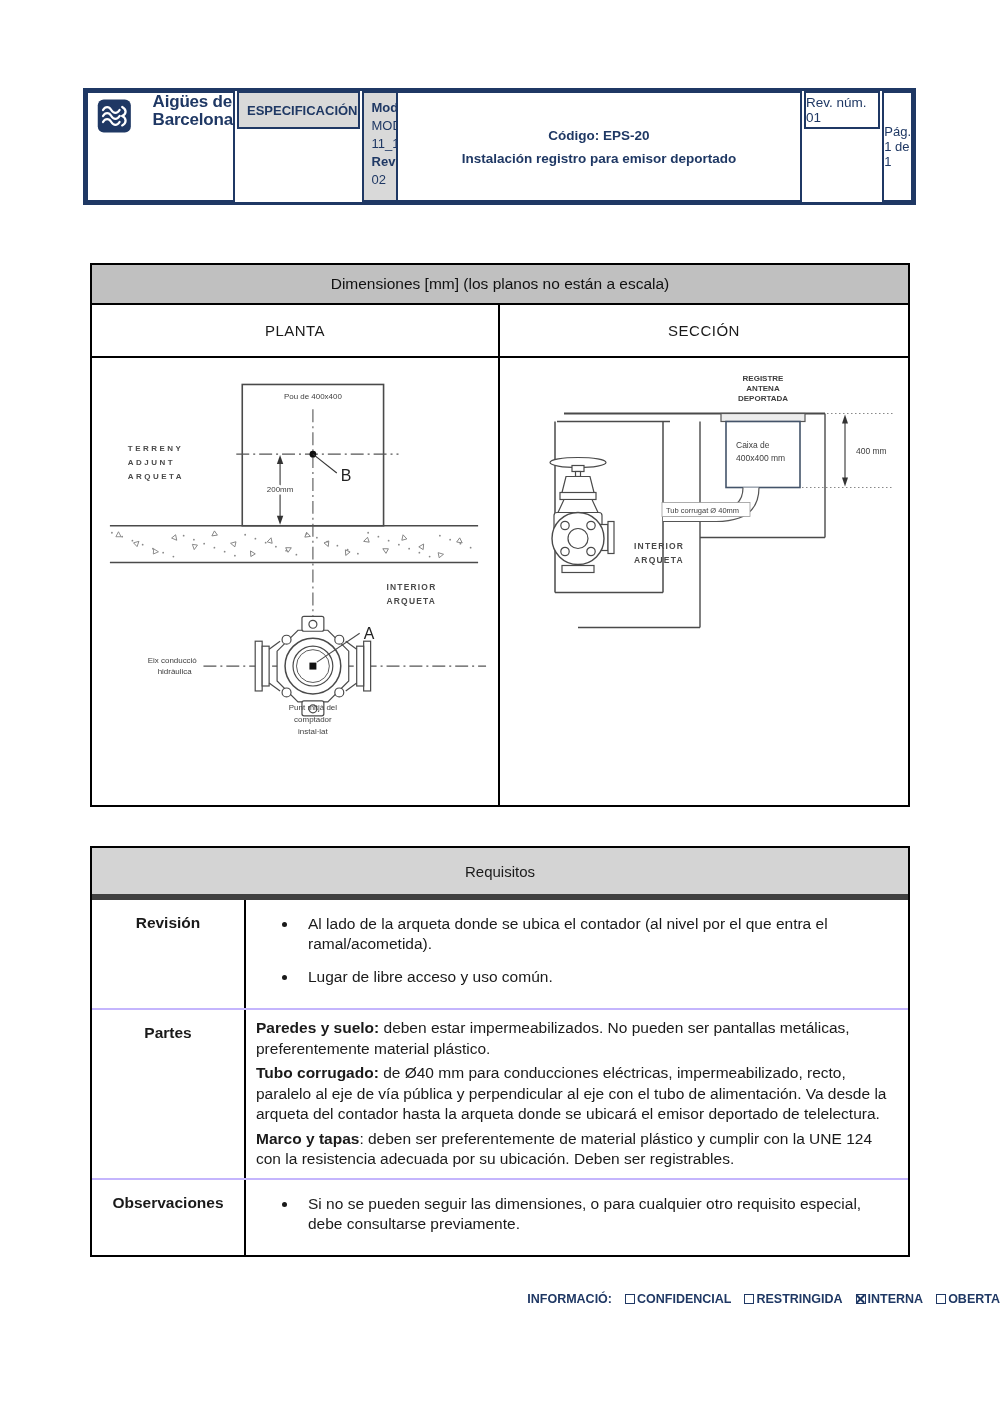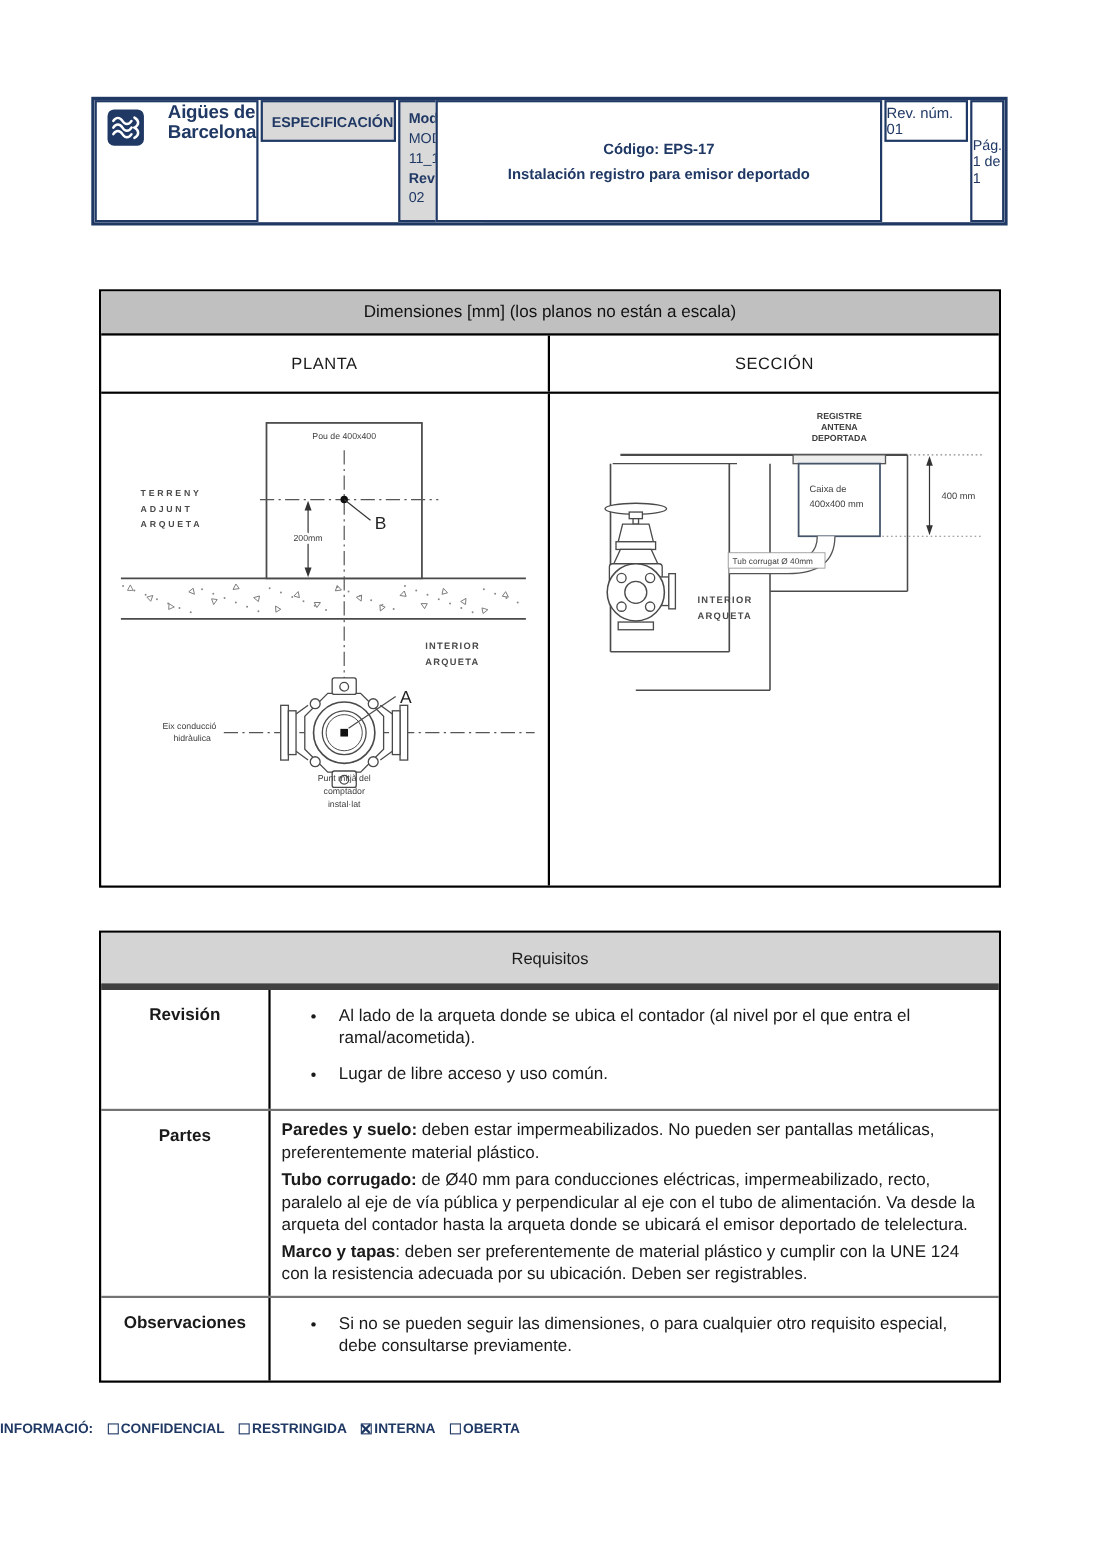--- a/index.html
+++ b/index.html
@@ -52,34 +52,34 @@
   .t-sp{font-weight:700;letter-spacing:2.5px;fill:#4a4a4a}
   .t-sp2{font-weight:700;letter-spacing:1.2px;fill:#4a4a4a;font-size:8.5px}
   .t-halo{paint-order:stroke;stroke:#fff;stroke-width:5px}
 
   
   .req{position:absolute;left:90px;top:846px;width:820px;border:2px solid #000}
   .req-title{height:52px;background:var(--gray-req);border-bottom:6px solid #404040;
              display:flex;align-items:center;justify-content:center;
              font-weight:400;font-size:15px}
   .req-row{display:grid;grid-template-columns:154px 1fr}
-  .req-row + .req-row{border-top:2px solid #737373}
+  .req-row + .req-row{border-top:2px solid #c4b5fd}
   .req-label{border-right:2px solid #000;text-align:center;padding-top:14px;
              font-weight:700;font-size:15.5px}
   .req-content{padding:4px 12px 8px 0;font-size:15.5px;line-height:20px}
   #req-rows .req-row:nth-child(1) .req-content{min-height:80px}
   #req-rows .req-row:nth-child(2) .req-content{min-height:158px}
   #req-rows .req-row:nth-child(3) .req-content{min-height:66px}
   .req-ul{margin:10px 0 0;padding-left:52px;list-style:disc}
   .req-ul li{padding-left:10px;margin-bottom:13px;max-width:620px}
   .req-p{margin:4px 0 0 10px;line-height:20.5px}
   .req-p b{font-weight:700}
 
   
-  .footer{position:absolute;left:0;top:1292px;width:100%;text-align:left;
+  .footer{position:absolute;left:0;top:1292px;width:100%;text-align:right;
           color:var(--navy);font-weight:700;font-size:12.5px}
   .f-opt{margin-left:13px;white-space:nowrap}
   .cb{display:inline-block;width:10px;height:10px;border:1.6px solid var(--navy);
       position:relative;margin-right:2px;vertical-align:-1px}
   .cb.checked::before,.cb.checked::after{content:"";position:absolute;left:-2px;top:2.8px;
       width:11px;height:1.6px;background:var(--navy)}
   .cb.checked::before{transform:rotate(45deg)}
   .cb.checked::after{transform:rotate(-45deg)}
 </style>
 </head>
@@ -106,21 +106,21 @@
     <div class="hdr-stack">
       <div class="hcell spec-top">ESPECIFICACIÓN</div>
       <div class="hcell spec-bot">
         <div><b>Modelo:</b></div>
         <div>MOD-11_1a</div>
         <div><b>Revisión:</b>
           <span>02</span></div>
       </div>
     </div>
     <div class="hcell hdr-center">
-      <div>Código: EPS-17</div>
+      <div>Código: EPS-20</div>
       <div>Instalación registro para emisor deportado</div>
     </div>
     <div class="hdr-stack">
       <div class="hcell r-top">Rev. núm. 01</div>
       <div class="hcell r-bot">Pág. 1 de 1</div>
     </div>
   </div>
 
   <div class="dim">
     <div class="dim-title">Dimensiones [mm] (los planos no están a escala)</div>

